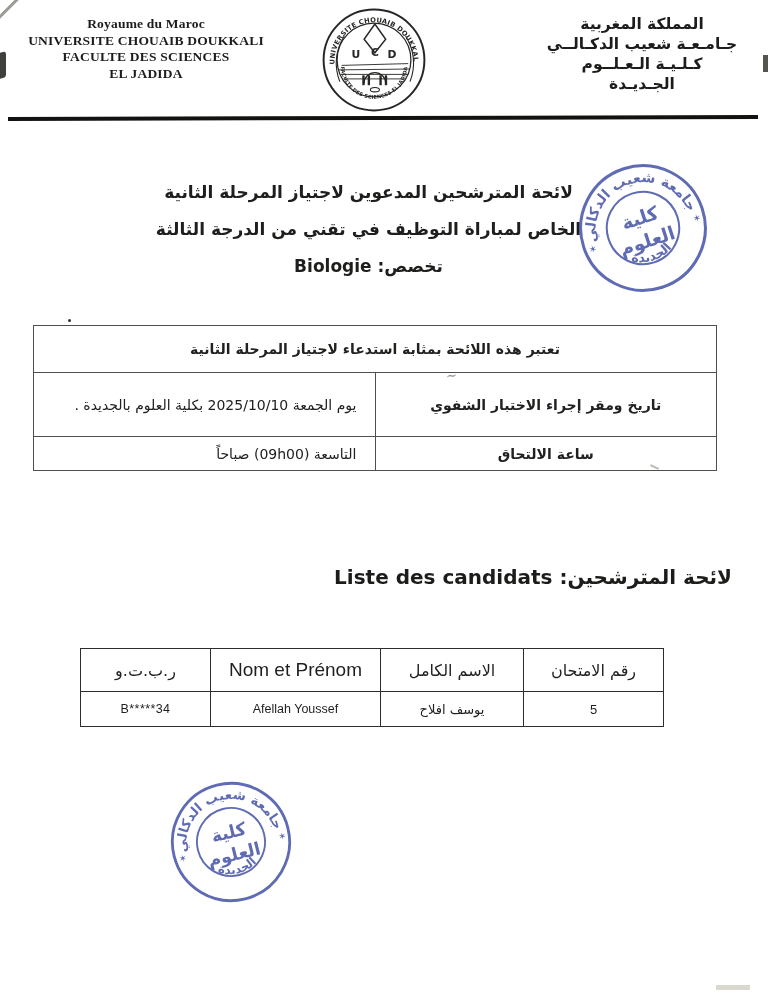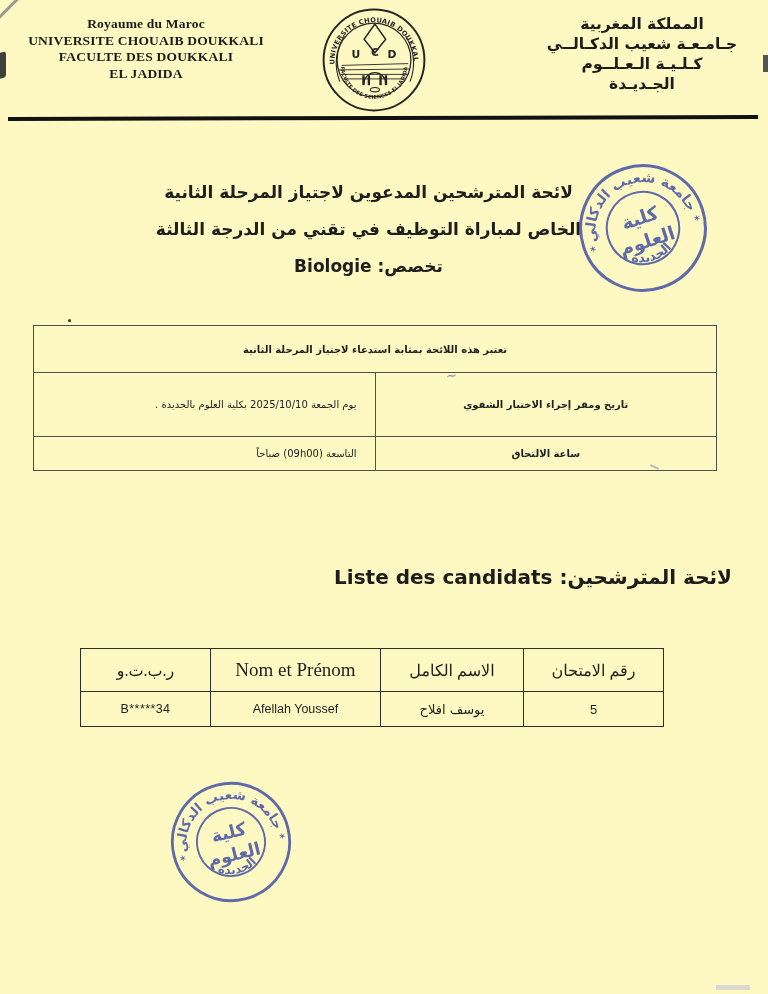--- a/index.html
+++ b/index.html
@@ -1,17 +1,17 @@
 <!DOCTYPE html>
 <html><head>
 <meta charset="utf-8">
 <style>
   html,body{margin:0;padding:0;background:#e8e8e6;}
   .page{
-    position:relative;width:768px;height:994px;background:#fef9c3;
+    position:relative;width:768px;height:994px;background:#ffffff;
     font-family:"DejaVu Sans",sans-serif;color:#232321;overflow:hidden;margin:0 auto;
   }
   
   .hdr-left{
     position:absolute;left:24px;top:16px;width:244px;text-align:center;
     font-family:"Liberation Serif",serif;font-weight:bold;font-size:13.5px;line-height:16.5px;
     color:#1c1c1a;letter-spacing:.2px;
   }
   .ucd-logo{position:absolute;left:320px;top:6px;width:108px;height:108px;}
   .hdr-right{
@@ -25,42 +25,42 @@
     font-weight:bold;font-size:17px;color:#1e1e1c;
   }
   .title-line{height:37px;display:flex;align-items:center;justify-content:center;}
   
   .stamp{position:absolute;color:#4a57a8;opacity:.88;}
   .stamp-top{left:576px;top:161px;width:134px;height:134px;transform:rotate(-18deg);}
   .stamp-bottom{left:168px;top:779px;width:126px;height:126px;transform:rotate(-14deg);}
   
   .info-table{
     position:absolute;left:33px;top:325px;width:684px;border-collapse:collapse;
-    table-layout:fixed;font-size:10px;color:#21211f;
+    table-layout:fixed;font-size:14px;color:#21211f;
   }
   .info-table td{border:1px solid #4f4f4b;vertical-align:middle;}
   .info-table .banner{height:44px;text-align:center;font-weight:bold;direction:rtl;}
   .info-table .val{direction:rtl;text-align:right;padding:0 18px 0 6px;}
   .info-table .lab{width:122px;direction:rtl;text-align:center;font-weight:bold;line-height:18px;padding:4px 5px;}
   .row-date{height:64px;}
   .row-hour{height:34px;}
   .row-notes{height:68px;}
   .notes-cell{padding-right:62px !important;}
   .notes-l1{margin-right:10px;margin-bottom:3px;}
   
   .cand-heading{
     position:absolute;left:0;right:36px;top:565px;text-align:right;direction:rtl;
     font-weight:bold;font-size:20px;color:#1c1c1a;
   }
   .cand-table{
     position:absolute;left:80px;top:648px;width:583px;border-collapse:collapse;table-layout:fixed;
     color:#1f1f1d;
   }
   .cand-table th,.cand-table td{border:1.6px solid #2d2d2a;text-align:center;vertical-align:middle;font-weight:400;}
-  .cand-table th{height:40px;font-family:Liberation Serif, serif;}
+  .cand-table th{height:40px;}
   .cand-table td{height:32px;}
   .th-cnie{font-size:16px;}
   .th-nom{font-family:"Liberation Sans",sans-serif;font-size:19px;}
   .th-ar{font-size:16px;}
   .td-cnie{font-family:"Liberation Sans",sans-serif;font-size:12.5px;letter-spacing:.4px;}
   .td-nom{font-family:"Liberation Sans",sans-serif;font-size:12.5px;}
   .td-ar{font-size:13px;}
   .td-num{font-family:"Liberation Sans",sans-serif;font-size:13px;}
   
   .art{position:absolute;pointer-events:none;}
@@ -74,21 +74,21 @@
   .hidden-defs{position:absolute;width:0;height:0;}
 </style>
 </head>
 <body>
 
 <div class="page">
 
   <div class="hdr-left">
     <div>Royaume du Maroc</div>
     <div>UNIVERSITE CHOUAIB DOUKKALI</div>
-    <div>FACULTE DES DOUKKALI</div>
+    <div>FACULTE DES SCIENCES</div>
     <div>EL JADIDA</div>
   </div>
 
   <svg class="ucd-logo" viewBox="0 0 120 120">
     <circle cx="60" cy="60" r="56" fill="none" stroke="#262624" stroke-width="2.2"></circle>
     <circle cx="60" cy="60" r="41" fill="none" stroke="#262624" stroke-width="1.4"></circle>
     <path id="logo-arc-top" d="M 16,62 A 44,44 0 0 1 104,62" fill="none"></path>
     <path id="logo-arc-bot" d="M 23,66 A 37,37 0 0 0 97,66" fill="none"></path>
     <text font-size="7.4" font-weight="bold" fill="#262624" letter-spacing=".3" font-family="DejaVu Sans,sans-serif">
       <textPath href="#logo-arc-top" startOffset="50%" text-anchor="middle">UNIVERSITE CHOUAIB DOUKKALI</textPath>

